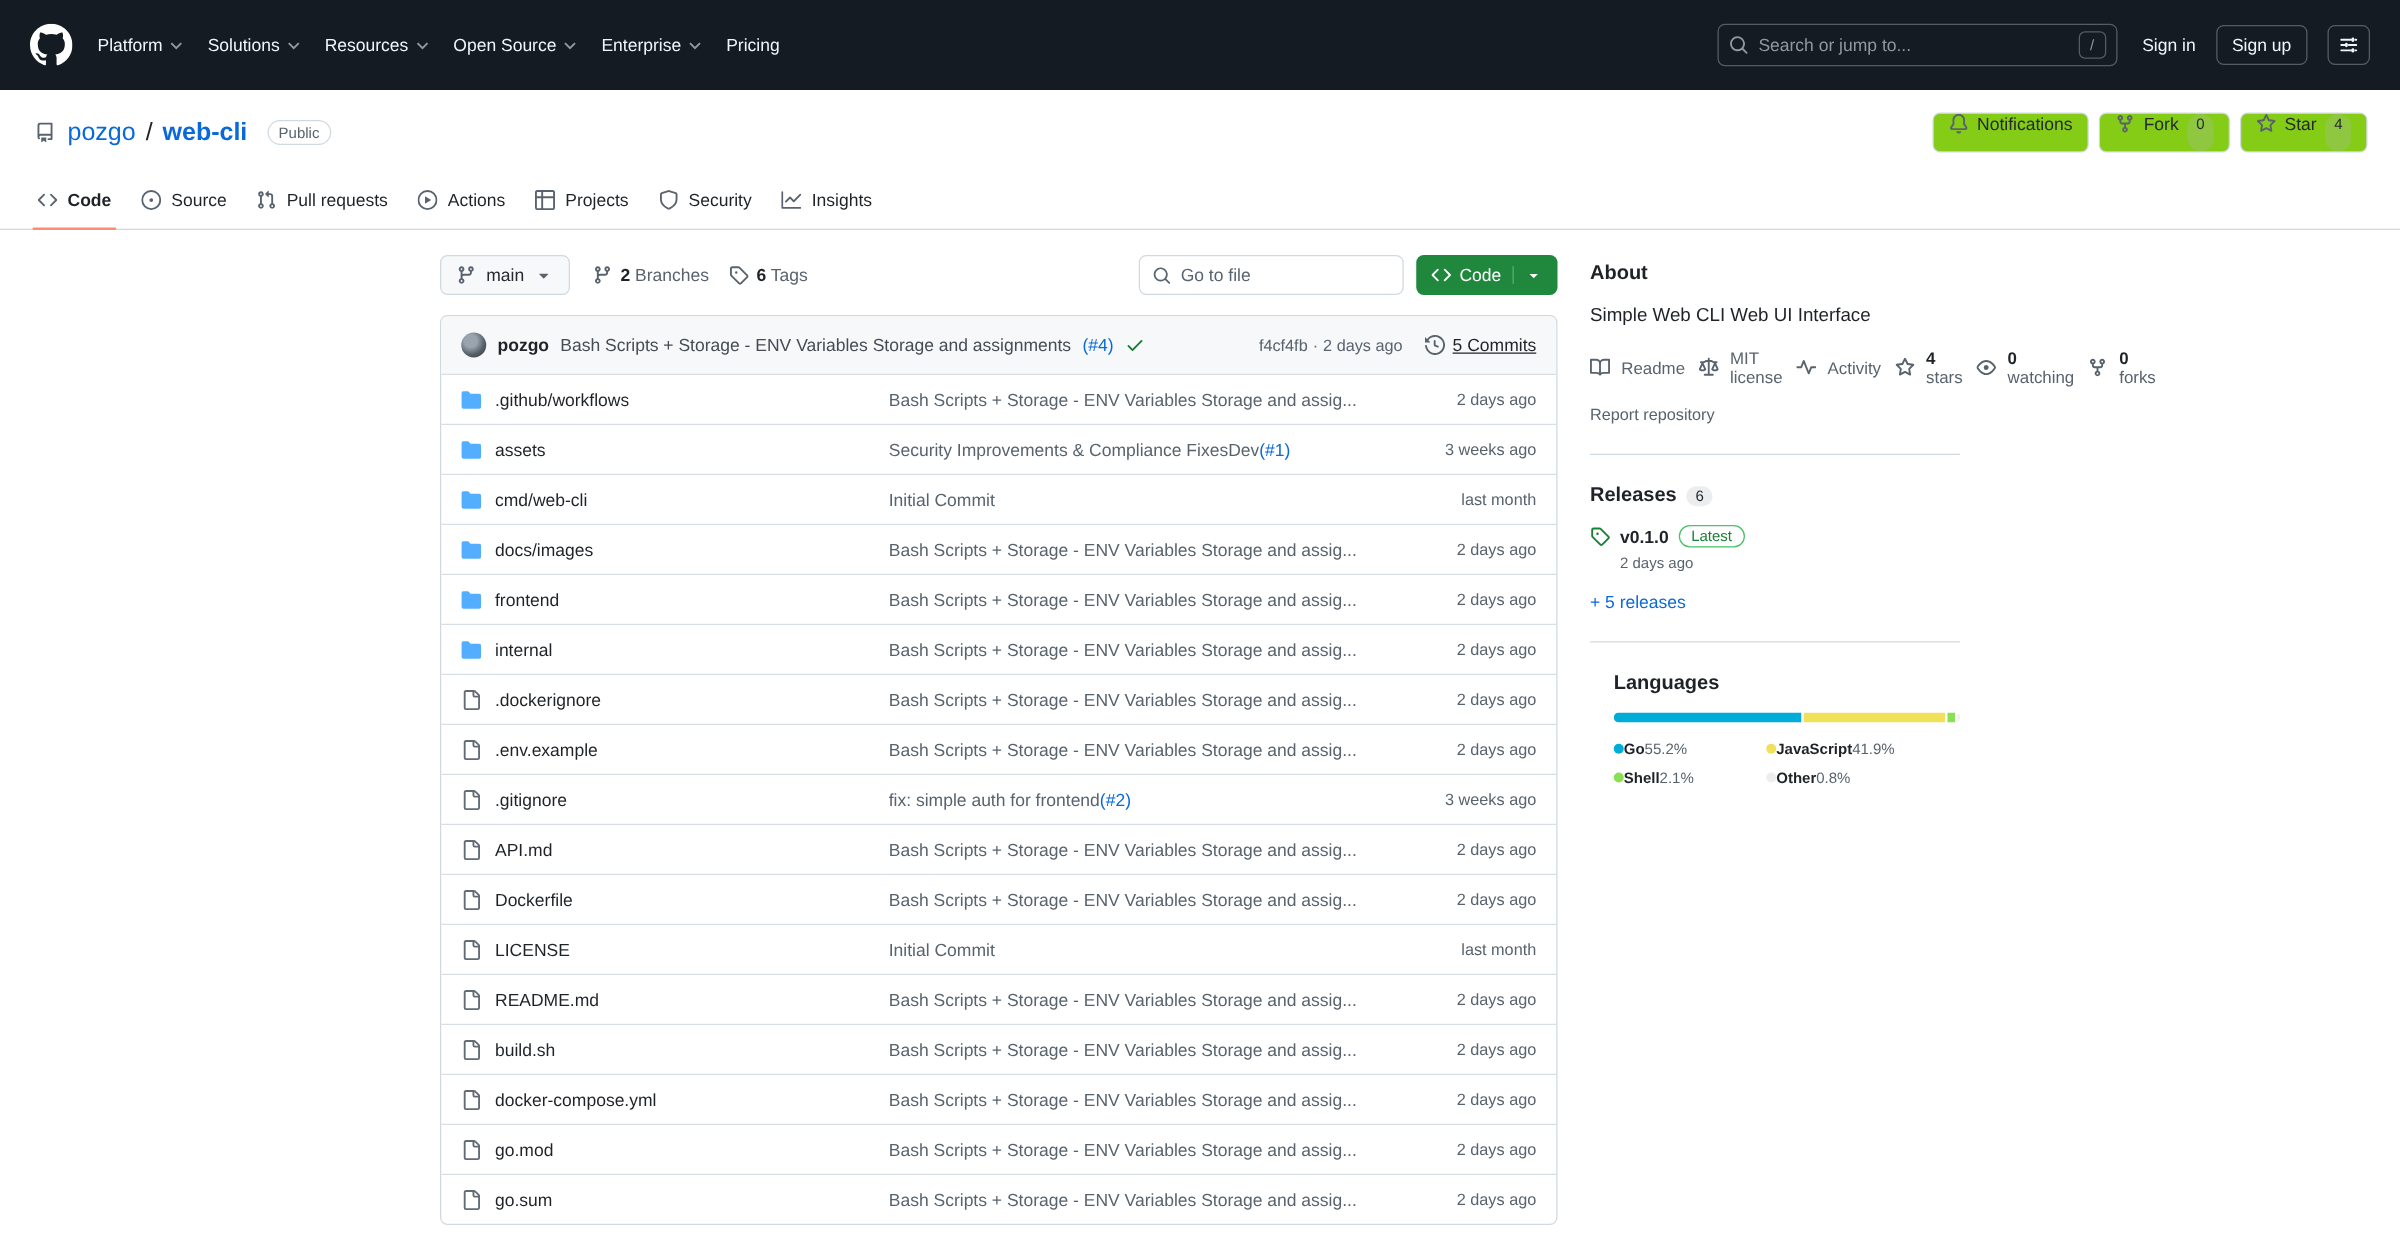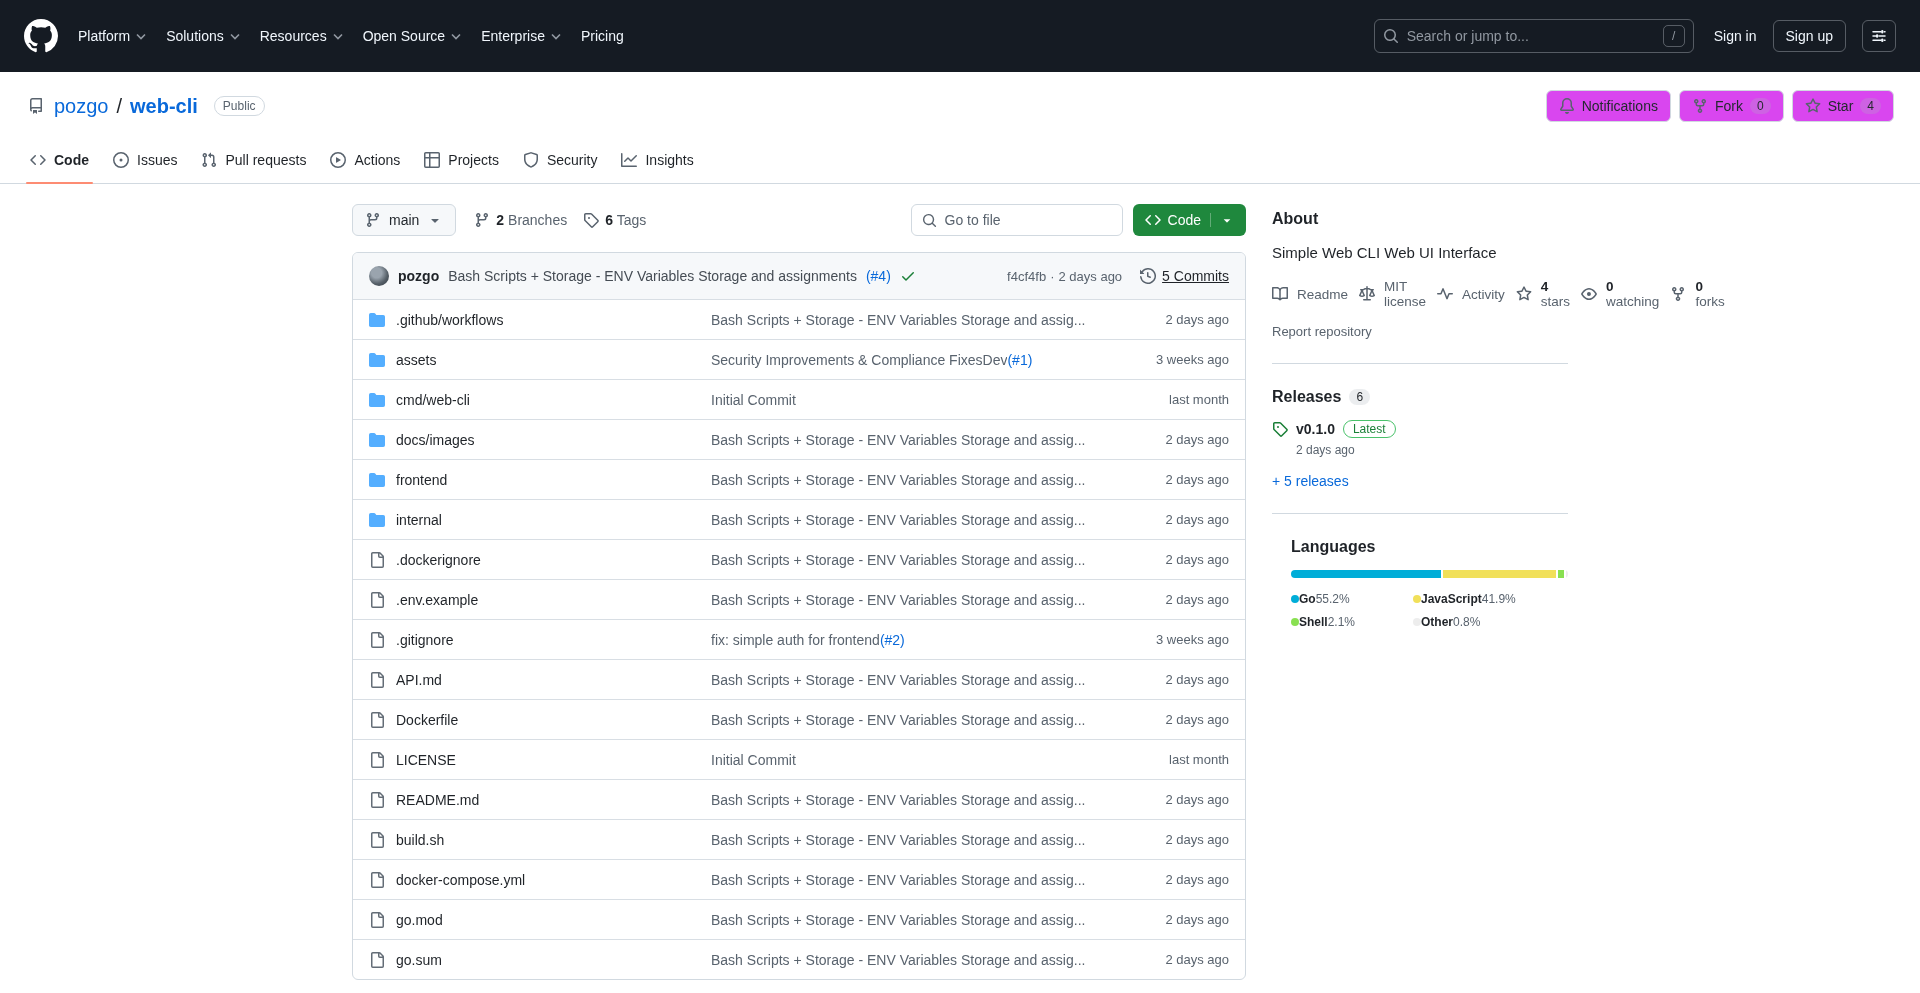--- a/index.html
+++ b/index.html
@@ -33,21 +33,21 @@
   
   .repo-head { display:flex; align-items:center; padding:18px 26px 10px 28px; }
   .repo-icon svg { width:16px; height:16px; fill:#59636e; }
   .crumb { display:flex; align-items:center; gap:8px; font-size:20px; margin-left:10px; }
   .crumb .owner { color:#0969da; font-weight:400; }
   .crumb .sep { color:#1f2328; }
   .crumb .name { color:#0969da; font-weight:600; }
   .vis-badge { margin-left:8px; font-size:12px; font-weight:500; color:#59636e; border:1px solid #d1d9e0;
     border-radius:2em; padding:2px 8px; }
   .repo-actions { margin-left:auto; display:flex; gap:8px; }
-  .gh-btn { height:32px; display:inline-flex; align-items:center; gap:7px; padding:0 12px; background:#d946ef;
+  .gh-btn { height:32px; display:inline-flex; gap:7px; padding:0 12px; background:#84cc16;
     border:1px solid #d1d9e0; border-radius:6px; font-size:14px; font-weight:500; color:#24292f; }
   .gh-btn svg { width:16px; height:16px; fill:#59636e; }
   .counter { background:rgba(175,184,193,0.25); border-radius:2em; padding:1px 7px; font-size:12px; font-weight:500; }
 
   
   .tabs { display:flex; padding:0 18px; border-bottom:1px solid #d1d9e0; margin-top:4px; }
   .tab { position:relative; display:flex; align-items:center; gap:8px; padding:0 12px; height:47px;
     font-size:14px; color:#1f2328; }
   .tab svg { width:16px; height:16px; fill:#59636e; }
   .tab.active { font-weight:600; }
@@ -249,21 +249,21 @@
     <svg viewBox="0 0 16 16">
         <path d="m11.28 3.22 4.25 4.25a.75.75 0 0 1 0 1.06l-4.25 4.25a.749.749 0 0 1-1.275-.326.749.749 0 0 1 .215-.734L13.94 8l-3.69-3.72a.749.749 0 0 1 .326-1.275.749.749 0 0 1 .734.215Zm-6.56 0a.751.751 0 0 1 1.042.018.751.751 0 0 1 .018 1.042L2.06 8l3.72 3.72a.749.749 0 0 1-.326 1.275.749.749 0 0 1-.734-.215L.47 8.53a.75.75 0 0 1 0-1.06Z"></path>
       </svg>
     <span>Code</span>
   </a>
   <a class="tab">
     <svg viewBox="0 0 16 16">
         <path d="M8 9.5a1.5 1.5 0 1 0 0-3 1.5 1.5 0 0 0 0 3Z"></path>
         <path d="M8 0a8 8 0 1 1 0 16A8 8 0 0 1 8 0ZM1.5 8a6.5 6.5 0 1 0 13 0 6.5 6.5 0 0 0-13 0Z"></path>
       </svg>
-    <span>Issues</span>
+    <span>Source</span>
   </a>
   <a class="tab">
     <svg viewBox="0 0 16 16">
         <path d="M1.5 3.25a2.25 2.25 0 1 1 3 2.122v5.256a2.251 2.251 0 1 1-1.5 0V5.372A2.25 2.25 0 0 1 1.5 3.25Zm5.677-.177L9.573.677A.25.25 0 0 1 10 .854V2.5h1A2.5 2.5 0 0 1 13.5 5v5.628a2.251 2.251 0 1 1-1.5 0V5a1 1 0 0 0-1-1h-1v1.646a.25.25 0 0 1-.427.177L7.177 3.427a.25.25 0 0 1 0-.354ZM3.75 2.5a.75.75 0 1 0 0 1.5.75.75 0 0 0 0-1.5Zm0 9.5a.75.75 0 1 0 0 1.5.75.75 0 0 0 0-1.5Zm8.25.75a.75.75 0 1 0 1.5 0 .75.75 0 0 0-1.5 0Z"></path>
       </svg>
     <span>Pull requests</span>
   </a>
   <a class="tab">
     <svg viewBox="0 0 16 16">
         <path d="M8 0a8 8 0 1 1 0 16A8 8 0 0 1 8 0ZM1.5 8a6.5 6.5 0 1 0 13 0 6.5 6.5 0 0 0-13 0Zm4.879-2.773 4.264 2.559a.25.25 0 0 1 0 .428l-4.264 2.559A.25.25 0 0 1 6 10.559V5.442a.25.25 0 0 1 .379-.215Z"></path>

